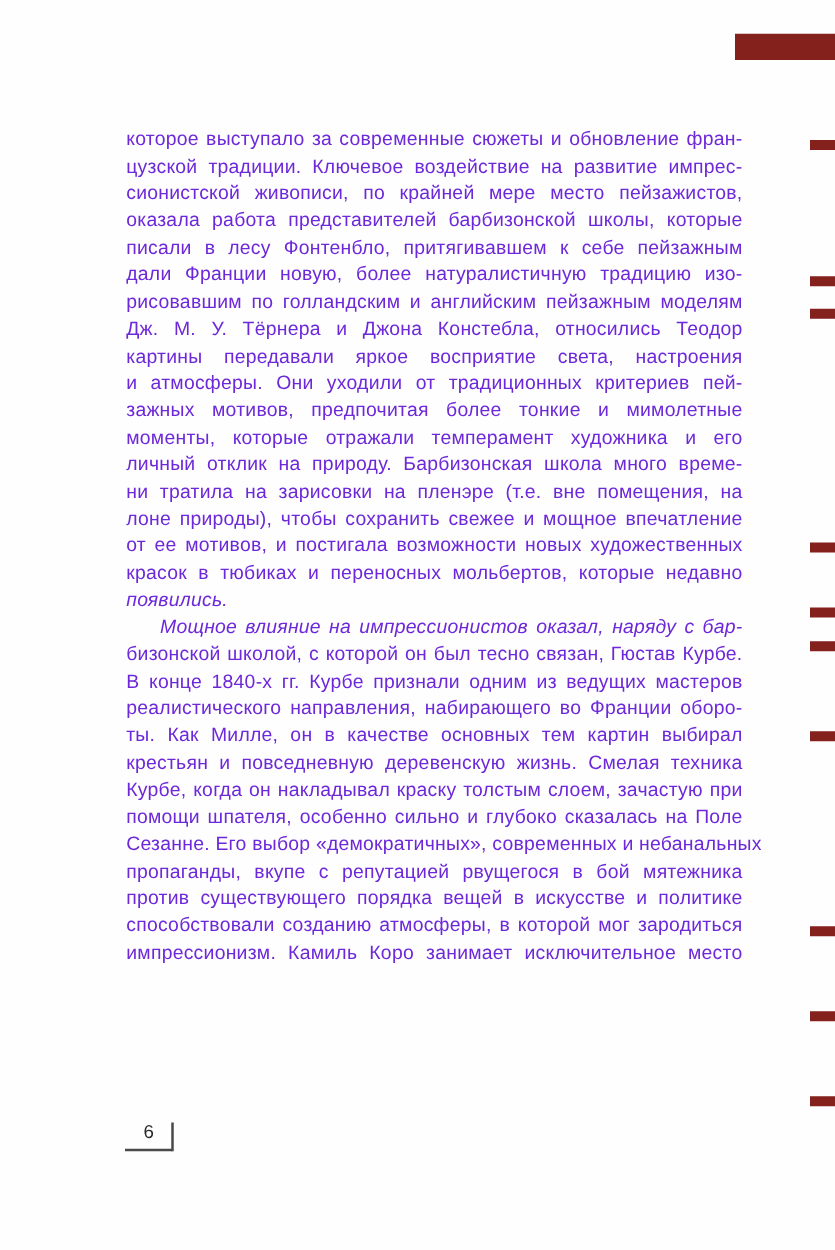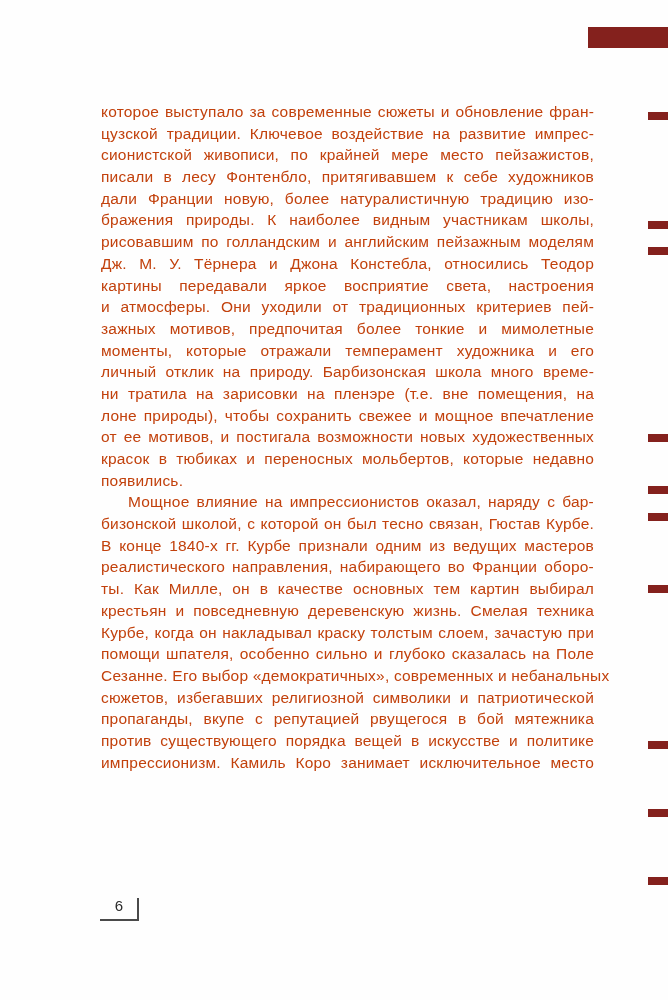--- a/index.html
+++ b/index.html
@@ -21,22 +21,22 @@
   }
   .line {
     height: 21.7px;
     line-height: 21.7px;
     text-align: justify;
     text-align-last: justify;
     text-justify: inter-word;
     white-space: nowrap;
     overflow: visible;
   }
-  .line.para-last { text-align-last: left; white-space: normal; }
-  .line.indent { padding-left: 27px; }
+  .line.para-last { text-align-last: left; white-space: normal; font-style: italic; }
+  .line.indent { padding-left: 27px; font-style: italic; }
 
   
   .redaction { position: absolute; background: #84211d; }
   .redaction.bar { left: 588px; top: 27px; width: 80px; height: 21px; }
   .redaction.dash { left: 648px; width: 20px; height: 8px; }
 
   
   .page-num {
     position: absolute;
     left: 104px; top: 897px; width: 30px;
@@ -57,27 +57,27 @@
   <div class="redaction dash" style="top: 221px; background: rgb(132, 33, 29);"></div>
   <div class="redaction dash" style="top: 247px; background: rgb(132, 33, 29);"></div>
   <div class="redaction dash" style="top: 434px; background: rgb(132, 33, 29);"></div>
   <div class="redaction dash" style="top: 486px; background: rgb(132, 33, 29);"></div>
   <div class="redaction dash" style="top: 513px; background: rgb(132, 33, 29);"></div>
   <div class="redaction dash" style="top: 585px; background: rgb(132, 33, 29);"></div>
   <div class="redaction dash" style="top: 741px; background: rgb(132, 33, 29);"></div>
   <div class="redaction dash" style="top: 809px; background: rgb(132, 33, 29);"></div>
   <div class="redaction dash" style="top: 877px; background: rgb(132, 33, 29);"></div>
 
-  <div class="text-block" style="color: #c2410c;">
+  <div class="text-block" style="color: #6d28d9;">
     <div class="line">которое выступало за современные сюжеты и обновление фран-</div>
     <div class="line">цузской традиции. Ключевое воздействие на развитие импрес-</div>
     <div class="line">сионистской живописи, по крайней мере место пейзажистов,</div>
-    <div class="line">писали в лесу Фонтенбло, притягивавшем к себе художников</div>
+    <div class="line">оказала работа представителей барбизонской школы, которые</div>
+    <div class="line">писали в лесу Фонтенбло, притягивавшем к себе пейзажным</div>
     <div class="line">дали Франции новую, более натуралистичную традицию изо-</div>
-    <div class="line">бражения природы. К наиболее видным участникам школы,</div>
     <div class="line">рисовавшим по голландским и английским пейзажным моделям</div>
     <div class="line">Дж. М. У. Тёрнера и Джона Констебла, относились Теодор</div>
     <div class="line">картины передавали яркое восприятие света, настроения</div>
     <div class="line">и атмосферы. Они уходили от традиционных критериев пей-</div>
     <div class="line">зажных мотивов, предпочитая более тонкие и мимолетные</div>
     <div class="line">моменты, которые отражали темперамент художника и его</div>
     <div class="line">личный отклик на природу. Барбизонская школа много време-</div>
     <div class="line">ни тратила на зарисовки на пленэре (т.е. вне помещения, на</div>
     <div class="line">лоне природы), чтобы сохранить свежее и мощное впечатление</div>
     <div class="line">от ее мотивов, и постигала возможности новых художественных</div>
@@ -85,23 +85,23 @@
     <div class="line para-last">появились.</div>
     <div class="line indent">Мощное влияние на импрессионистов оказал, наряду с бар-</div>
     <div class="line">бизонской школой, с которой он был тесно связан, Гюстав Курбе.</div>
     <div class="line">В конце 1840-х гг. Курбе признали одним из ведущих мастеров</div>
     <div class="line">реалистического направления, набирающего во Франции оборо-</div>
     <div class="line">ты. Как Милле, он в качестве основных тем картин выбирал</div>
     <div class="line">крестьян и повседневную деревенскую жизнь. Смелая техника</div>
     <div class="line">Курбе, когда он накладывал краску толстым слоем, зачастую при</div>
     <div class="line">помощи шпателя, особенно сильно и глубоко сказалась на Поле</div>
     <div class="line">Сезанне. Его выбор «демократичных», современных и небанальных</div>
-    <div class="line">сюжетов, избегавших религиозной символики и патриотической</div>
     <div class="line">пропаганды, вкупе с репутацией рвущегося в бой мятежника</div>
     <div class="line">против существующего порядка вещей в искусстве и политике</div>
+    <div class="line">способствовали созданию атмосферы, в которой мог зародиться</div>
     <div class="line">импрессионизм. Камиль Коро занимает исключительное место</div>
   </div>
 
   <div class="page-num" style="color: rgb(42, 42, 42);">6</div>
   <div class="corner-h"></div>
   <div class="corner-v"></div>
 
 </div>
 
 </body></html>

